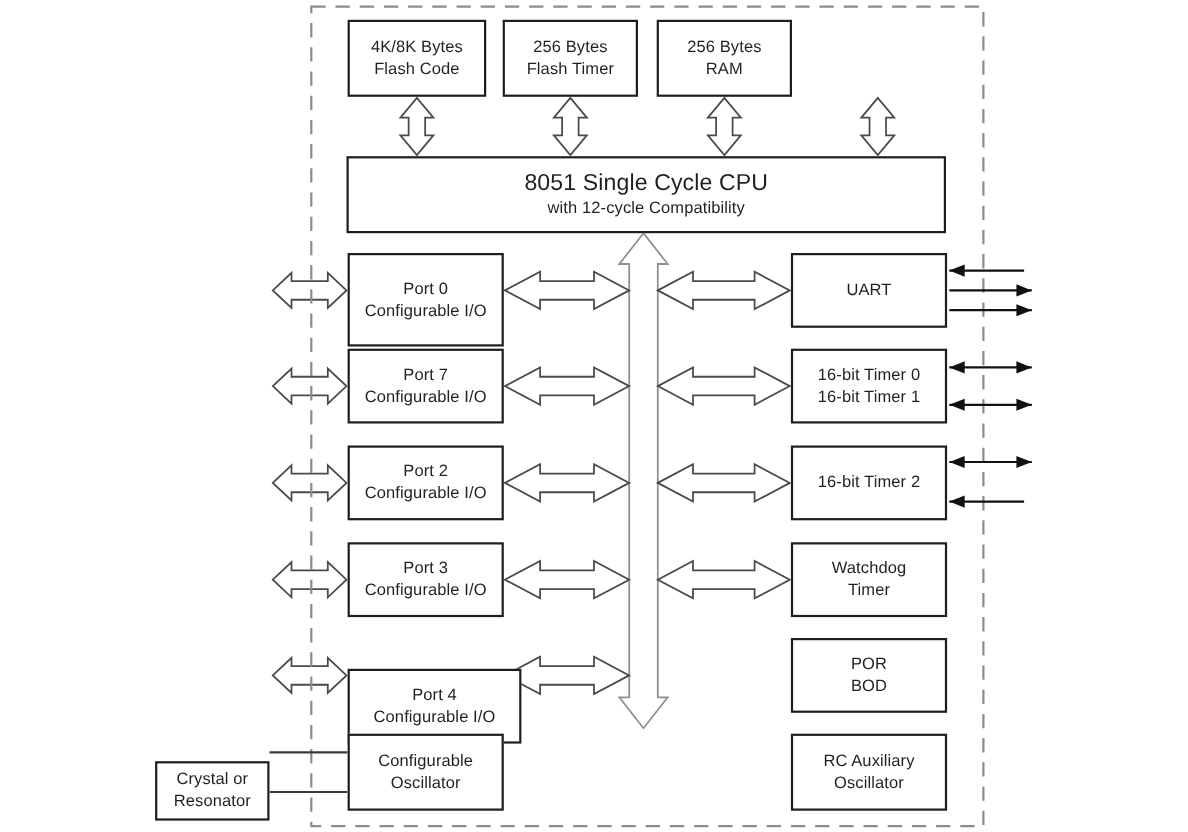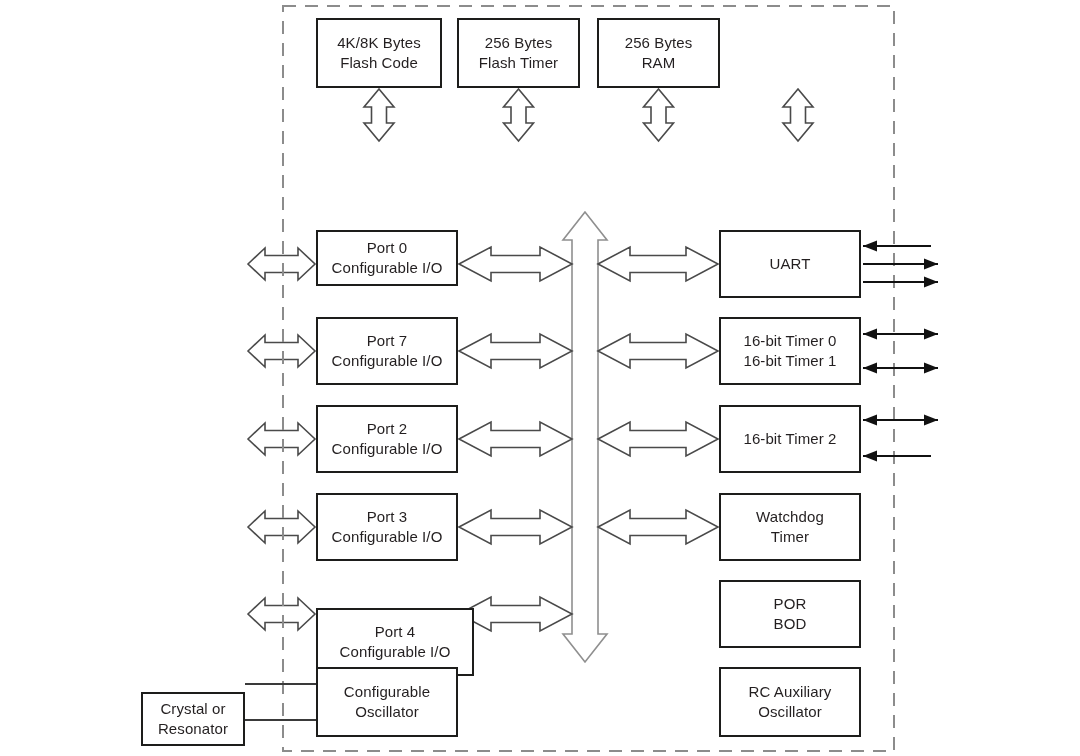--- a/index.html
+++ b/index.html
@@ -72,22 +72,26 @@
   </div>
   <div class="box" style="left:457px;top:18px;width:123px;height:70px">
     <span>256 Bytes</span>
     <span>Flash Timer</span>
   </div>
   <div class="box" style="left:597px;top:18px;width:123px;height:70px">
     <span>256 Bytes</span>
     <span>RAM</span>
   </div>
 
+  <div class="box cpu" style="left:315px;top:142px;width:545px;height:70px">
+    <span class="l1">8051 Single Cycle CPU</span>
+    <span class="l2">with 12-cycle Compatibility</span>
+  </div>
 
-  <div class="box" style="left:316px;top:230px;width:142px;height:56px">
+  <div class="box" style="left:316px;top:230px;width:142px;height:85px">
     <span>Port 0</span>
     <span>Configurable I/O</span>
   </div>
   <div class="box" style="left:316px;top:317px;width:142px;height:68px">
     <span>Port 7</span>
     <span>Configurable I/O</span>
   </div>
   <div class="box" style="left:316px;top:405px;width:142px;height:68px">
     <span>Port 2</span>
     <span>Configurable I/O</span>

